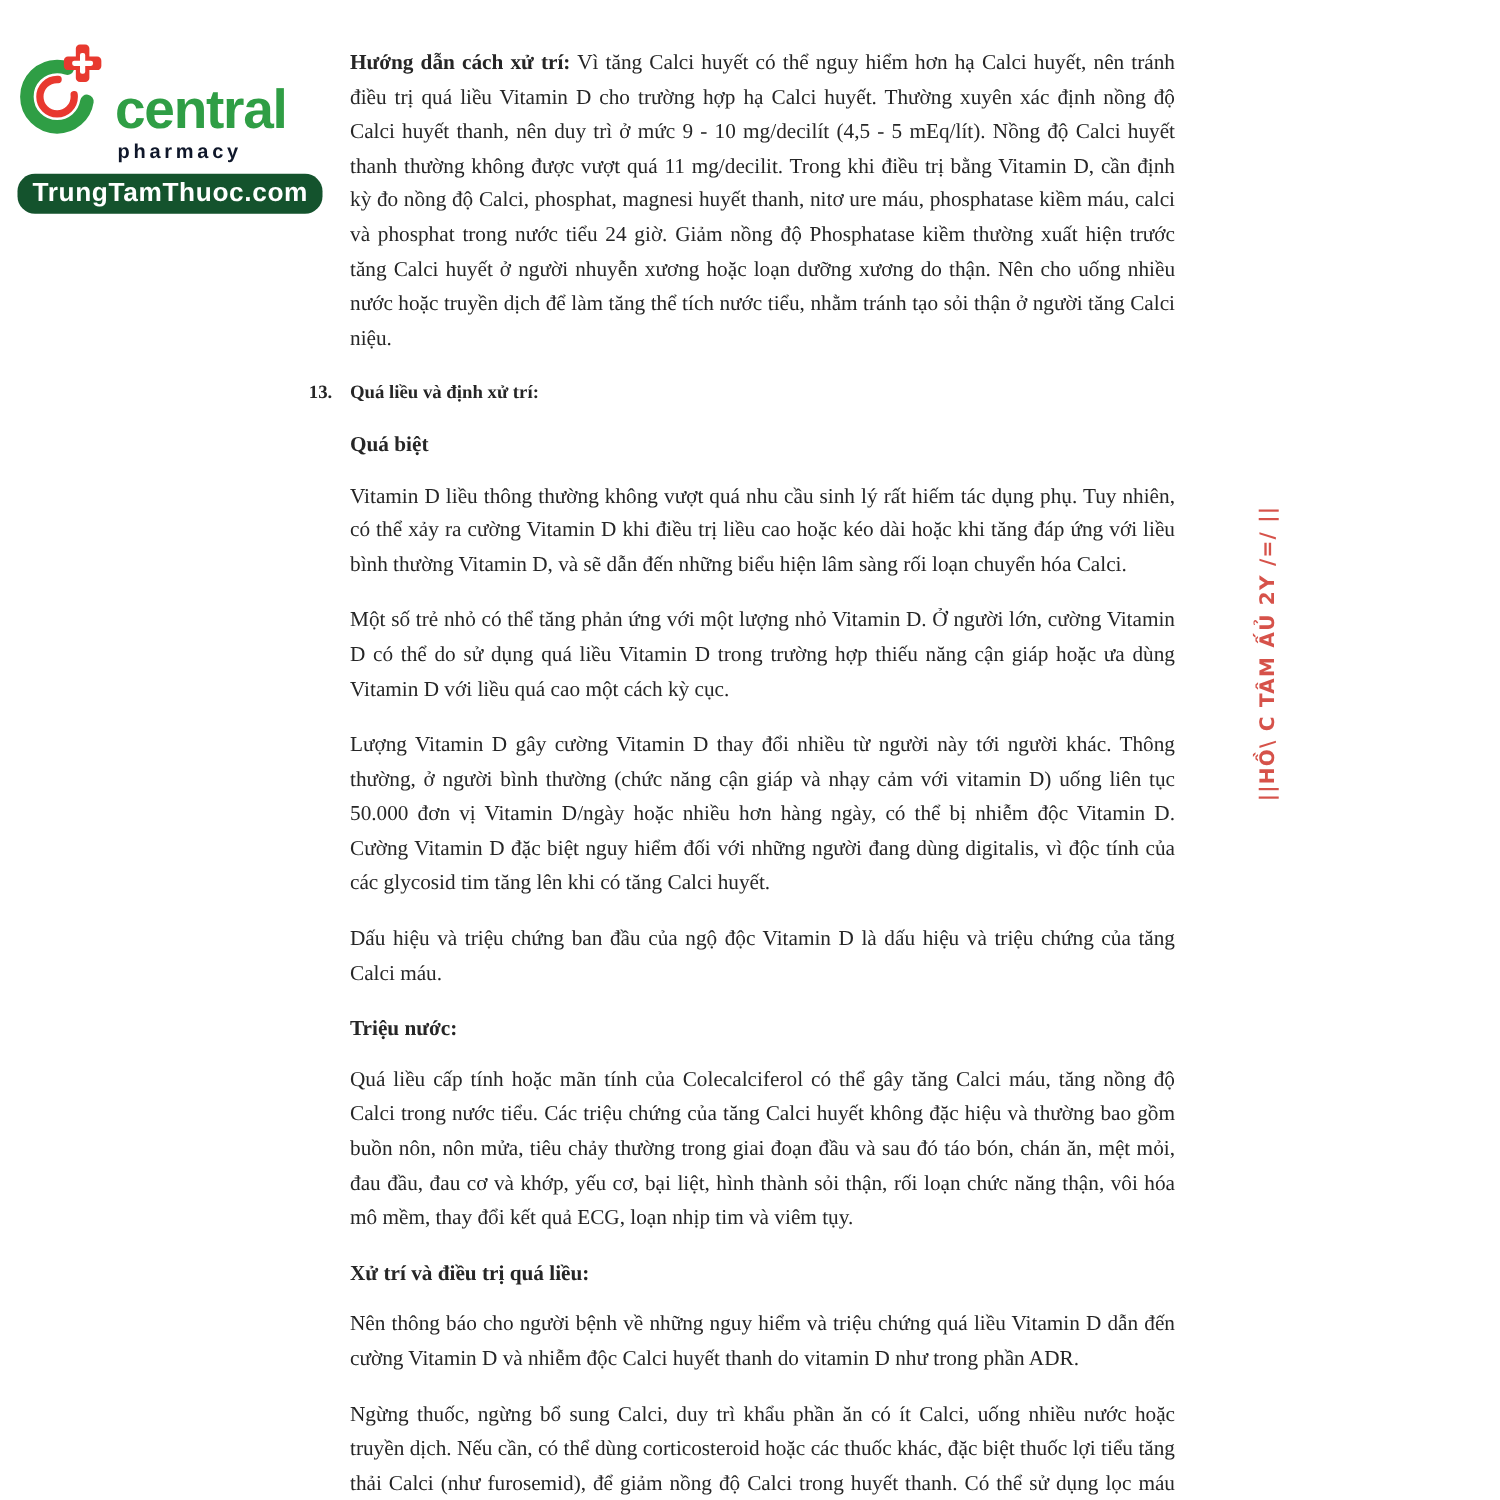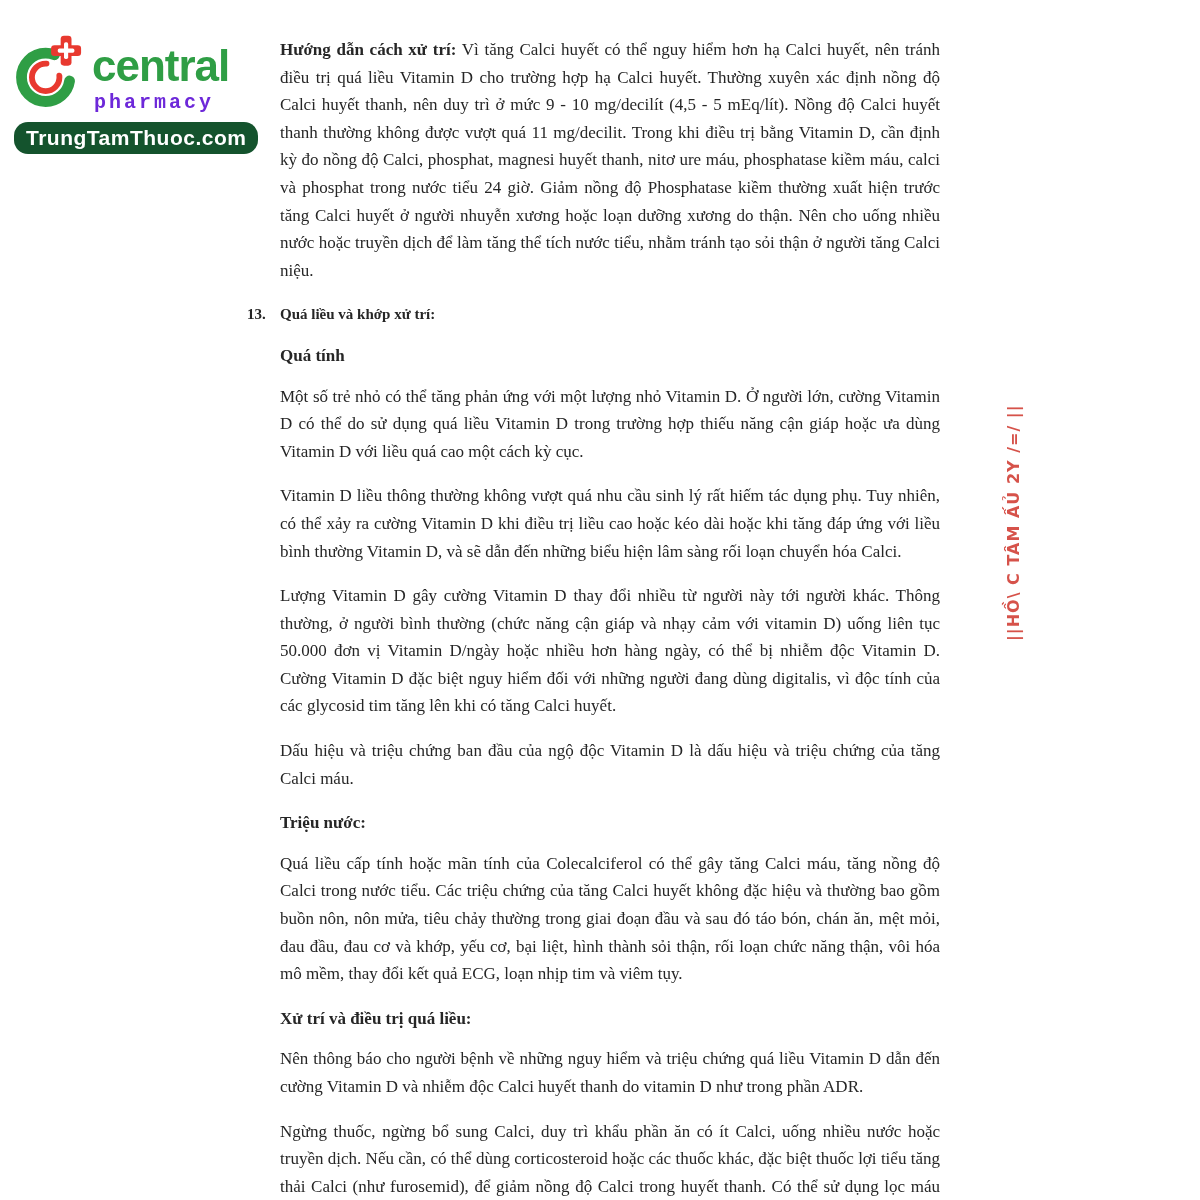--- a/index.html
+++ b/index.html
@@ -2,25 +2,25 @@
 <html><head>
 <meta charset="utf-8">
 <style>
   html,body{margin:0;padding:0;background:#ffffff;}
   .page{position:relative;width:1200px;height:1200px;background:#ffffff;overflow:hidden;
         font-family:"Liberation Serif","DejaVu Serif",serif;}
   
   .logo{position:absolute;top:28px;left:14px;width:230px;}
   .logo-row{display:flex;align-items:flex-start;}
   .logo-mark{width:70px;height:82px;flex:0 0 auto;}
-  .logo-text{margin-left:8px;margin-top:16px;}
+  .logo-text{margin-left:8px;margin-top:38px;}
   .brand{font-family:"Liberation Sans","DejaVu Sans",sans-serif;font-weight:bold;
          font-size:44px;line-height:1;color:#2f9e45;letter-spacing:-1px;}
-  .brand-sub{font-family:Liberation Mono, monospace;font-weight:bold;
-         font-size:20px;color:#6d28d9;letter-spacing:3px;margin-top:3px;margin-left:2px;}
+  .brand-sub{font-family:Liberation Sans, sans-serif;font-weight:bold;
+         font-size:16px;color:#0f172a;letter-spacing:3px;margin-top:3px;margin-left:2px;}
   .badge{display:inline-block;margin-top:8px;background:#14532d;color:#ffffff;
          font-family:"Liberation Sans","DejaVu Sans",sans-serif;font-weight:bold;
          font-size:21px;line-height:1;padding:5px 12px 6px;border-radius:14px;letter-spacing:.5px;}
   
   .doc{position:absolute;left:280px;top:36px;width:660px;color:#262626;
        font-size:17px;line-height:27.6px;}
   .doc p{text-align:justify;margin:0 0 17px 0;}
   .doc p b{font-weight:bold;}
   .num-heading{position:relative;font-size:15px;font-weight:bold;margin:0 0 13px 0;line-height:27.6px;}
   .num-heading .num{position:absolute;left:-33px;top:0;}
@@ -55,27 +55,27 @@
     </div>
     <div class="badge">TrungTamThuoc.com</div>
   </div>
 
   <div class="doc">
 
     <p><b>Hướng dẫn cách xử trí:</b><span> Vì tăng Calci huyết có thể nguy hiểm hơn hạ Calci huyết, nên tránh điều trị quá liều Vitamin D cho trường hợp hạ Calci huyết. Thường xuyên xác định nồng độ Calci huyết thanh, nên duy trì ở mức 9 - 10 mg/decilít (4,5 - 5 mEq/lít). Nồng độ Calci huyết thanh thường không được vượt quá 11 mg/decilit. Trong khi điều trị bằng Vitamin D, cần định kỳ đo nồng độ Calci, phosphat, magnesi huyết thanh, nitơ ure máu, phosphatase kiềm máu, calci và phosphat trong nước tiểu 24 giờ. Giảm nồng độ Phosphatase kiềm thường xuất hiện trước tăng Calci huyết ở người nhuyễn xương hoặc loạn dưỡng xương do thận. Nên cho uống nhiều nước hoặc truyền dịch để làm tăng thể tích nước tiểu, nhằm tránh tạo sỏi thận ở người tăng Calci niệu.</span></p>
 
     <div class="num-heading">
       <span class="num">13.</span>
-      <span>Quá liều và khớp xử trí:</span>
+      <span>Quá liều và định xử trí:</span>
     </div>
 
-    <div class="sub-heading">Quá tính</div>
+    <div class="sub-heading">Quá biệt</div>
 
+    <p>Vitamin D liều thông thường không vượt quá nhu cầu sinh lý rất hiếm tác dụng phụ. Tuy nhiên, có thể xảy ra cường Vitamin D khi điều trị liều cao hoặc kéo dài hoặc khi tăng đáp ứng với liều bình thường Vitamin D, và sẽ dẫn đến những biểu hiện lâm sàng rối loạn chuyển hóa Calci.</p>
     <p>Một số trẻ nhỏ có thể tăng phản ứng với một lượng nhỏ Vitamin D. Ở người lớn, cường Vitamin D có thể do sử dụng quá liều Vitamin D trong trường hợp thiếu năng cận giáp hoặc ưa dùng Vitamin D với liều quá cao một cách kỳ cục.</p>
-    <p>Vitamin D liều thông thường không vượt quá nhu cầu sinh lý rất hiếm tác dụng phụ. Tuy nhiên, có thể xảy ra cường Vitamin D khi điều trị liều cao hoặc kéo dài hoặc khi tăng đáp ứng với liều bình thường Vitamin D, và sẽ dẫn đến những biểu hiện lâm sàng rối loạn chuyển hóa Calci.</p>
     <p>Lượng Vitamin D gây cường Vitamin D thay đổi nhiều từ người này tới người khác. Thông thường, ở người bình thường (chức năng cận giáp và nhạy cảm với vitamin D) uống liên tục 50.000 đơn vị Vitamin D/ngày hoặc nhiều hơn hàng ngày, có thể bị nhiễm độc Vitamin D. Cường Vitamin D đặc biệt nguy hiểm đối với những người đang dùng digitalis, vì độc tính của các glycosid tim tăng lên khi có tăng Calci huyết.</p>
     <p>Dấu hiệu và triệu chứng ban đầu của ngộ độc Vitamin D là dấu hiệu và triệu chứng của tăng Calci máu.</p>
 
     <div class="sub-heading">Triệu nước:</div>
     <p>Quá liều cấp tính hoặc mãn tính của Colecalciferol có thể gây tăng Calci máu, tăng nồng độ Calci trong nước tiểu. Các triệu chứng của tăng Calci huyết không đặc hiệu và thường bao gồm buồn nôn, nôn mửa, tiêu chảy thường trong giai đoạn đầu và sau đó táo bón, chán ăn, mệt mỏi, đau đầu, đau cơ và khớp, yếu cơ, bại liệt, hình thành sỏi thận, rối loạn chức năng thận, vôi hóa mô mềm, thay đổi kết quả ECG, loạn nhịp tim và viêm tụy.</p>
 
     <div class="sub-heading">Xử trí và điều trị quá liều:</div>
     <p>Nên thông báo cho người bệnh về những nguy hiểm và triệu chứng quá liều Vitamin D dẫn đến cường Vitamin D và nhiễm độc Calci huyết thanh do vitamin D như trong phần ADR.</p>
     <p>Ngừng thuốc, ngừng bổ sung Calci, duy trì khẩu phần ăn có ít Calci, uống nhiều nước hoặc truyền dịch. Nếu cần, có thể dùng corticosteroid hoặc các thuốc khác, đặc biệt thuốc lợi tiểu tăng thải Calci (như furosemid), để giảm nồng độ Calci trong huyết thanh. Có thể sử dụng lọc máu thận nhân tạo hoặc thẩm tách màng bụng để thải Calci tự do ra khỏi cơ thể. Nếu mới ngộ độc Vitamin D cấp thì có thể ngăn ngừa tiếp tục hấp thu Vitamin D bằng gây nôn hoặc rửa dạ dày. Nếu thuốc đã qua dạ dày, điều trị bằng dầu khoáng có thể thúc đẩy thải trừ vitamin D qua phân. Việc bình thường hóa tăng Calci huyết do ngộ độc Vitamin D có thể kéo dài vài tuần.</p>
 

